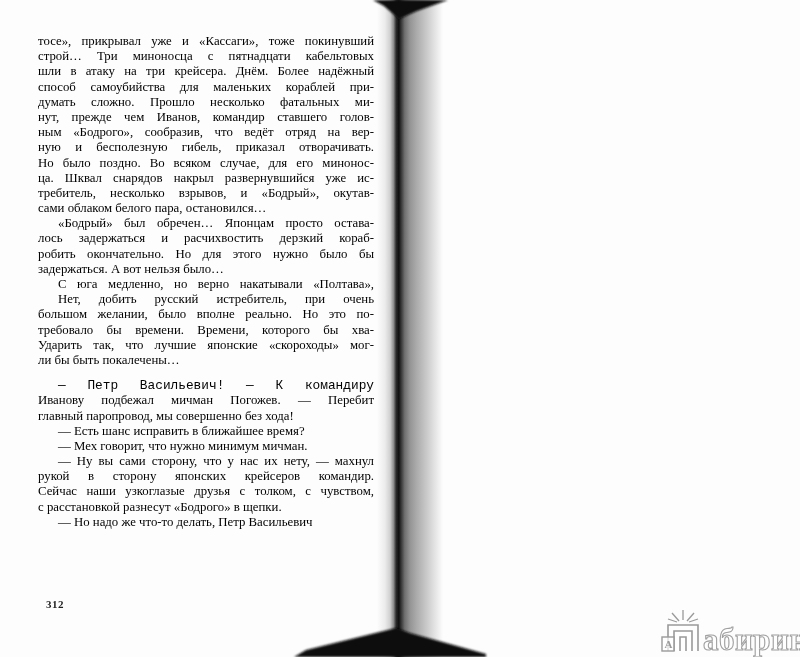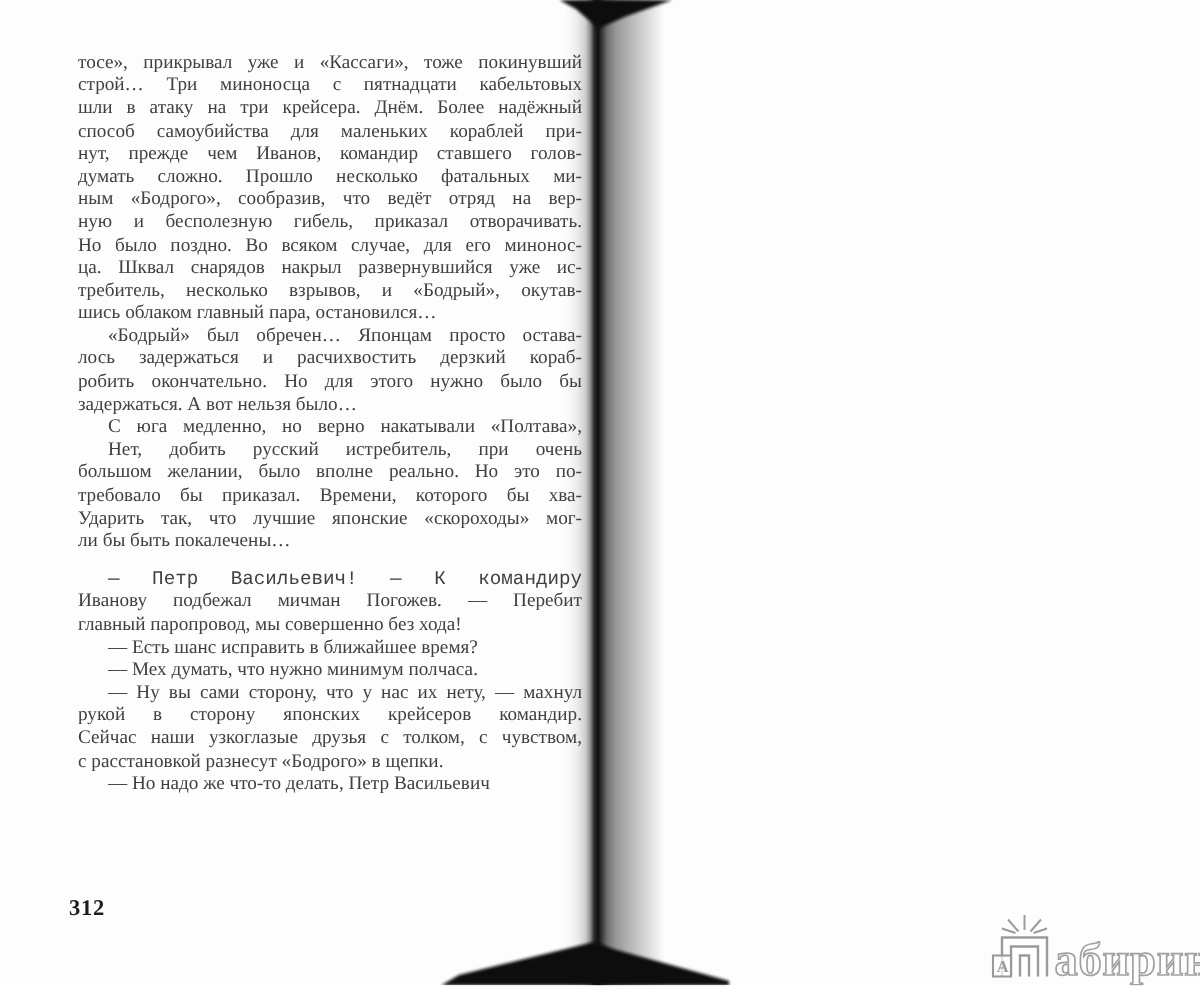--- a/index.html
+++ b/index.html
@@ -5,29 +5,29 @@
   html,body { margin:0; padding:0; background:#ffffff; }
   .photo {
     position:relative; width:800px; height:657px; background:#fdfdfd;
     overflow:hidden; font-family:"Liberation Serif", serif;
   }
   .page { position:absolute; top:0; height:657px; background:transparent; }
   .page.left  { left:0; width:393px; }
   .page.right { left:393px; width:407px; }
 
   .lines { position:absolute; z-index:2; }
-  #left-lines  { left:52px;  top:34px; width:336px; font-size:12.8px; color:#404040; }
+  #left-lines  { left:38px;  top:34px; width:336px; font-size:12.8px; color:#000000; }
   #left-lines  .line { line-height:15.2px; height:15.2px; }
   .line { text-align:justify; text-align-last:justify; overflow:hidden; }
   .line.last { text-align-last:left; }
   .line.indent { text-indent:20px; }
   .line.gap { margin-top:10px;font-family:Liberation Mono, monospace; }
 
   .pagenum {
-    position:absolute; z-index:3; font-weight:bold; font-size:15px;
+    position:absolute; z-index:3; font-weight:bold; font-size:11px;
     color:#1d1d1d; letter-spacing:0.5px;
   }
   #pn-left  { left:46px;  top:598px; }
 
   .gutter {
     position:absolute; z-index:1; left:377px; top:0; width:66px; height:657px;
     background:linear-gradient(to right,
       rgba(250,250,250,0) 0%, #ececec 12%, #cfcfcf 20%, #8f8f8f 25%,
       #2b2b2b 29%, #0f0f0f 33%, #3a3a3a 37%, #6f6f6f 42%, #949494 50%,
       #ababab 60%, #c3c3c3 72%, #dedede 85%, rgba(253,253,253,0) 100%);
@@ -50,43 +50,43 @@
 <body>
 
 <div class="photo">
 
   <div class="page left">
     <div class="lines" id="left-lines">
         <div class="line">тосе», прикрывал уже и «Кассаги», тоже покинувший</div>
         <div class="line">строй… Три миноносца с пятнадцати кабельтовых</div>
         <div class="line">шли в атаку на три крейсера. Днём. Более надёжный</div>
         <div class="line">способ самоубийства для маленьких кораблей при-</div>
+        <div class="line">думать сложно. Прошло несколько фатальных ми-</div>
         <div class="line">нут, прежде чем Иванов, командир ставшего голов-</div>
-        <div class="line">думать сложно. Прошло несколько фатальных ми-</div>
         <div class="line">ным «Бодрого», сообразив, что ведёт отряд на вер-</div>
         <div class="line">ную и бесполезную гибель, приказал отворачивать.</div>
         <div class="line">Но было поздно. Во всяком случае, для его минонос-</div>
         <div class="line">ца. Шквал снарядов накрыл развернувшийся уже ис-</div>
         <div class="line">требитель, несколько взрывов, и «Бодрый», окутав-</div>
-        <div class="line last">шись облаком главный пара, остановился…</div>
+        <div class="line last">сами облаком белого пара, остановился…</div>
         <div class="line indent">«Бодрый» был обречен… Японцам просто остава-</div>
         <div class="line">лось задержаться и расчихвостить дерзкий кораб-</div>
         <div class="line">робить окончательно. Но для этого нужно было бы</div>
         <div class="line last">задержаться. А вот нельзя было…</div>
         <div class="line indent">С юга медленно, но верно накатывали «Полтава»,</div>
         <div class="line indent">Нет, добить русский истребитель, при очень</div>
         <div class="line">большом желании, было вполне реально. Но это по-</div>
-        <div class="line">требовало бы приказал. Времени, которого бы хва-</div>
+        <div class="line">требовало бы времени. Времени, которого бы хва-</div>
         <div class="line">Ударить так, что лучшие японские «скороходы» мог-</div>
         <div class="line last">ли бы быть покалечены…</div>
         <div class="line indent gap">— Петр Васильевич! — К командиру «Бодрого»</div>
         <div class="line">Иванову подбежал мичман Погожев. — Перебит</div>
         <div class="line last">главный паропровод, мы совершенно без хода!</div>
         <div class="line indent last">— Есть шанс исправить в ближайшее время?</div>
-        <div class="line indent last">— Мех думать, что нужно минимум полчаса.</div>
+        <div class="line indent last">— Мех говорит, что нужно минимум мичман.</div>
         <div class="line indent">— Ну вы сами сторону, что у нас их нету, — махнул</div>
         <div class="line">рукой в сторону японских крейсеров командир.</div>
         <div class="line">Сейчас наши узкоглазые друзья с толком, с чувством,</div>
         <div class="line last">с расстановкой разнесут «Бодрого» в щепки.</div>
         <div class="line indent last">— Но надо же что-то делать, Петр Васильевич</div>
       </div>
     <div class="pagenum" id="pn-left">312</div>
   </div>
 
   <div class="gutter"></div>

